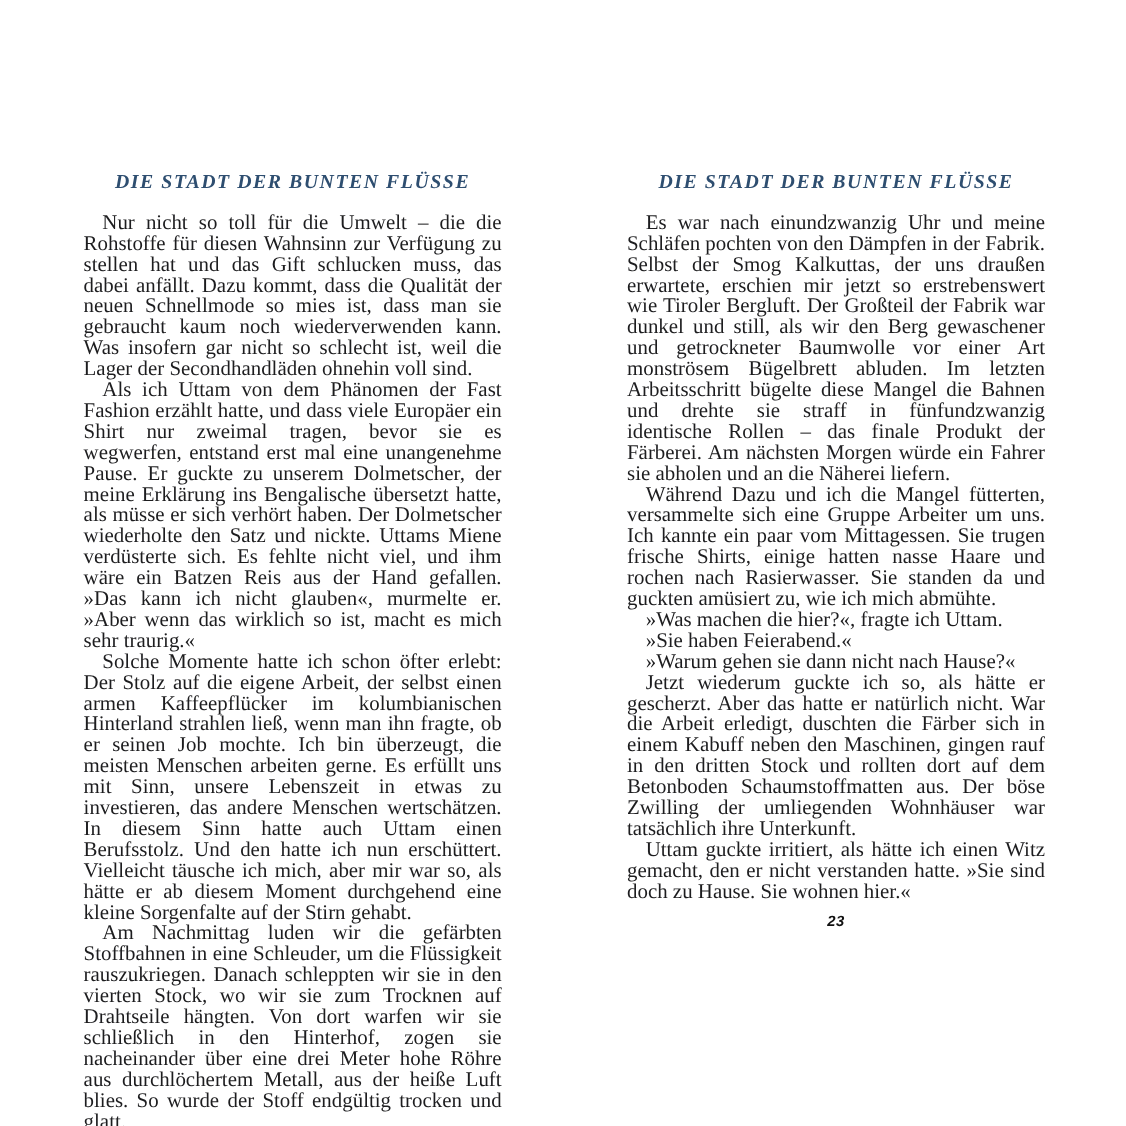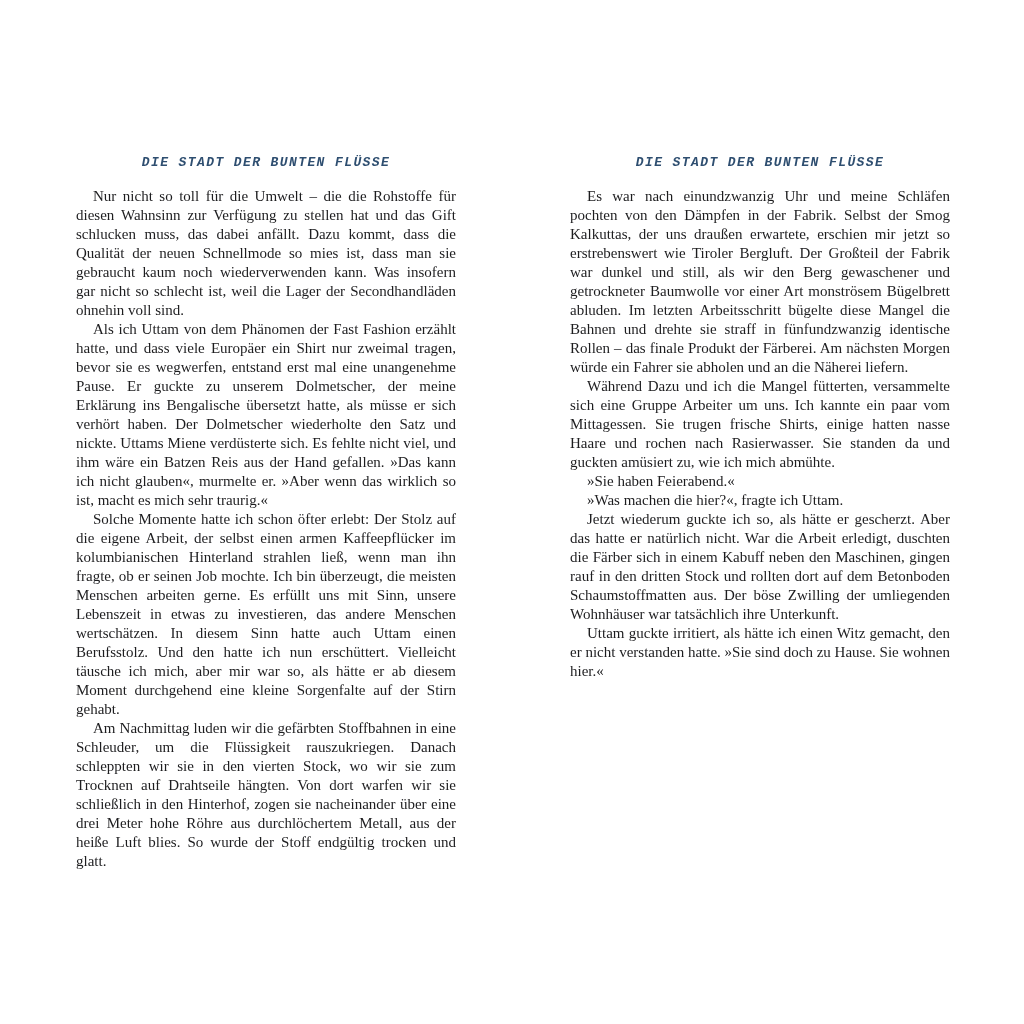--- a/index.html
+++ b/index.html
@@ -24,32 +24,32 @@
     position:absolute;
     top:155px;
     width:380px;
     height:720px;
   }
   .page.left{left:76px;}
   .page.right{left:570px;}
   .chapter-title{
     margin:0 0 17px 0;
     text-align:center;
-    font-family:Liberation Mono, monospace;
+    font-family:Liberation Serif, serif;
     font-style:italic;
     font-weight:bold;
-    font-size:13px;
+    font-size:18px;
     letter-spacing:1.4px;
     color:var(--chapter-title);
   }
   .body-text p{
     margin:0;
     text-indent:17px;
     text-align:justify;
-    font-size:15px;
+    font-size:19px;
     line-height:19px;
     color:var(--body-text);
   }
   .page-number{
     position:absolute;
     top:675px;
     left:0;
     width:100%;
     text-align:center;
     font-family:"Liberation Sans", sans-serif;
@@ -73,20 +73,22 @@
       <p>Solche Momente hatte ich schon öfter erlebt: Der Stolz auf die eigene Arbeit, der selbst einen armen Kaffeepflücker im kolumbianischen Hinterland strahlen ließ, wenn man ihn fragte, ob er seinen Job mochte. Ich bin überzeugt, die meisten Menschen arbeiten gerne. Es erfüllt uns mit Sinn, unsere Lebenszeit in etwas zu investieren, das andere Menschen wertschätzen. In diesem Sinn hatte auch Uttam einen Berufsstolz. Und den hatte ich nun erschüttert. Vielleicht täusche ich mich, aber mir war so, als hätte er ab diesem Moment durchgehend eine kleine Sorgenfalte auf der Stirn gehabt.</p>
       <p>Am Nachmittag luden wir die gefärbten Stoffbahnen in eine Schleuder, um die Flüssigkeit rauszukriegen. Danach schleppten wir sie in den vierten Stock, wo wir sie zum Trocknen auf Drahtseile hängten. Von dort warfen wir sie schließlich in den Hinterhof, zogen sie nacheinander über eine drei Meter hohe Röhre aus durchlöchertem Metall, aus der heiße Luft blies. So wurde der Stoff endgültig trocken und glatt.</p>
     </div>
   </section>
 
   <section class="page right">
     <h2 class="chapter-title">DIE STADT DER BUNTEN FLÜSSE</h2>
     <div class="body-text">
       <p>Es war nach einundzwanzig Uhr und meine Schläfen pochten von den Dämpfen in der Fabrik. Selbst der Smog Kalkuttas, der uns draußen erwartete, erschien mir jetzt so erstrebenswert wie Tiroler Bergluft. Der Großteil der Fabrik war dunkel und still, als wir den Berg gewaschener und getrockneter Baumwolle vor einer Art monströsem Bügelbrett abluden. Im letzten Arbeitsschritt bügelte diese Mangel die Bahnen und drehte sie straff in fünfundzwanzig identische Rollen – das finale Produkt der Färberei. Am nächsten Morgen würde ein Fahrer sie abholen und an die Näherei liefern.</p>
       <p>Während Dazu und ich die Mangel fütterten, versammelte sich eine Gruppe Arbeiter um uns. Ich kannte ein paar vom Mittagessen. Sie trugen frische Shirts, einige hatten nasse Haare und rochen nach Rasierwasser. Sie standen da und guckten amüsiert zu, wie ich mich abmühte.</p>
+      <p>»Was machen die hier?«, fragte ich Uttam.</p>
       <p>»Sie haben Feierabend.«</p>
-      <p>»Was machen die hier?«, fragte ich Uttam.</p>
+      <p>»Warum gehen sie dann nicht nach Hause?«</p>
       <p>Jetzt wiederum guckte ich so, als hätte er gescherzt. Aber das hatte er natürlich nicht. War die Arbeit erledigt, duschten die Färber sich in einem Kabuff neben den Maschinen, gingen rauf in den dritten Stock und rollten dort auf dem Betonboden Schaumstoffmatten aus. Der böse Zwilling der umliegenden Wohnhäuser war tatsächlich ihre Unterkunft.</p>
       <p>Uttam guckte irritiert, als hätte ich einen Witz gemacht, den er nicht verstanden hatte. »Sie sind doch zu Hause. Sie wohnen hier.«</p>
     </div>
+    <div class="page-number">23</div>
   </section>
 
 </div>
 
 </body></html>

